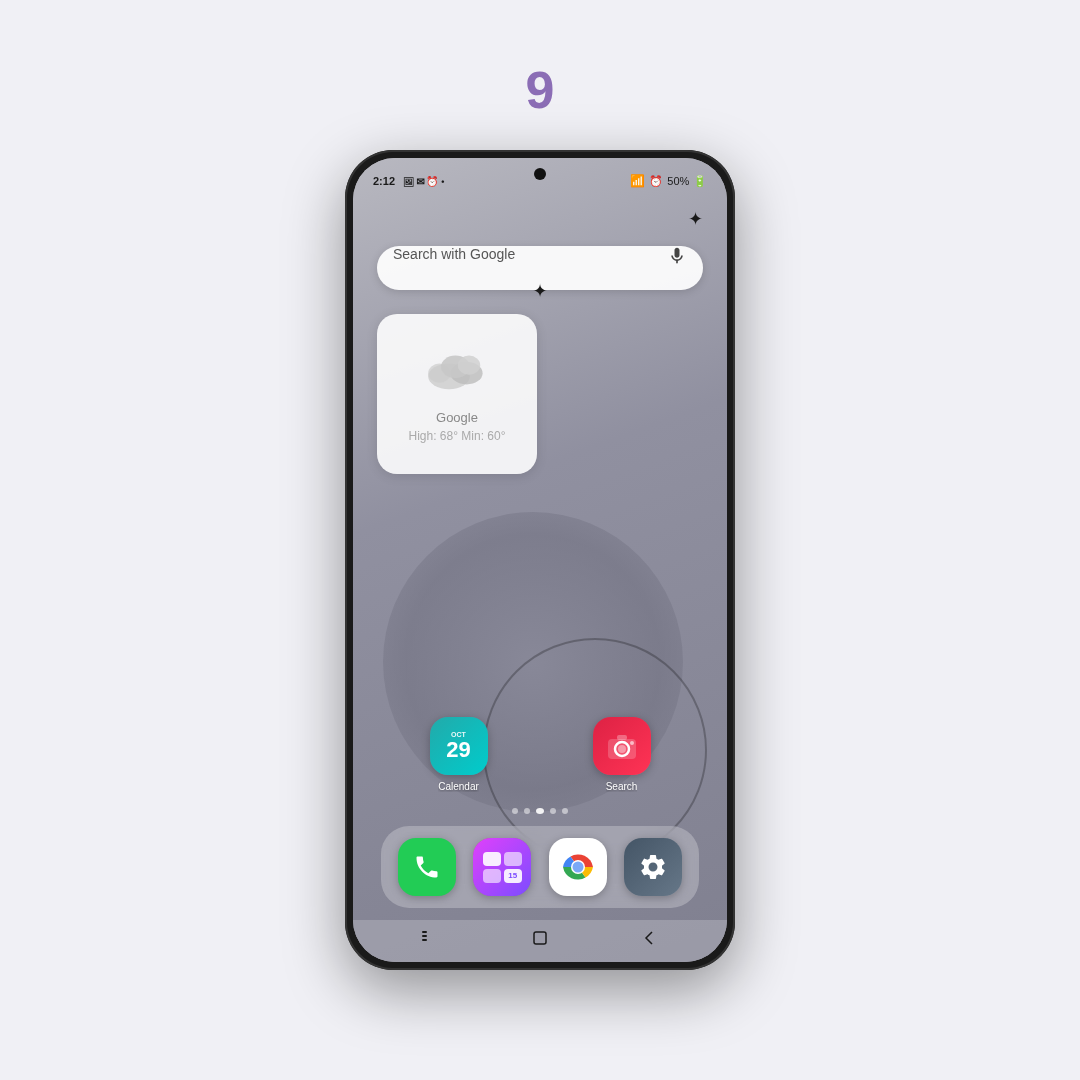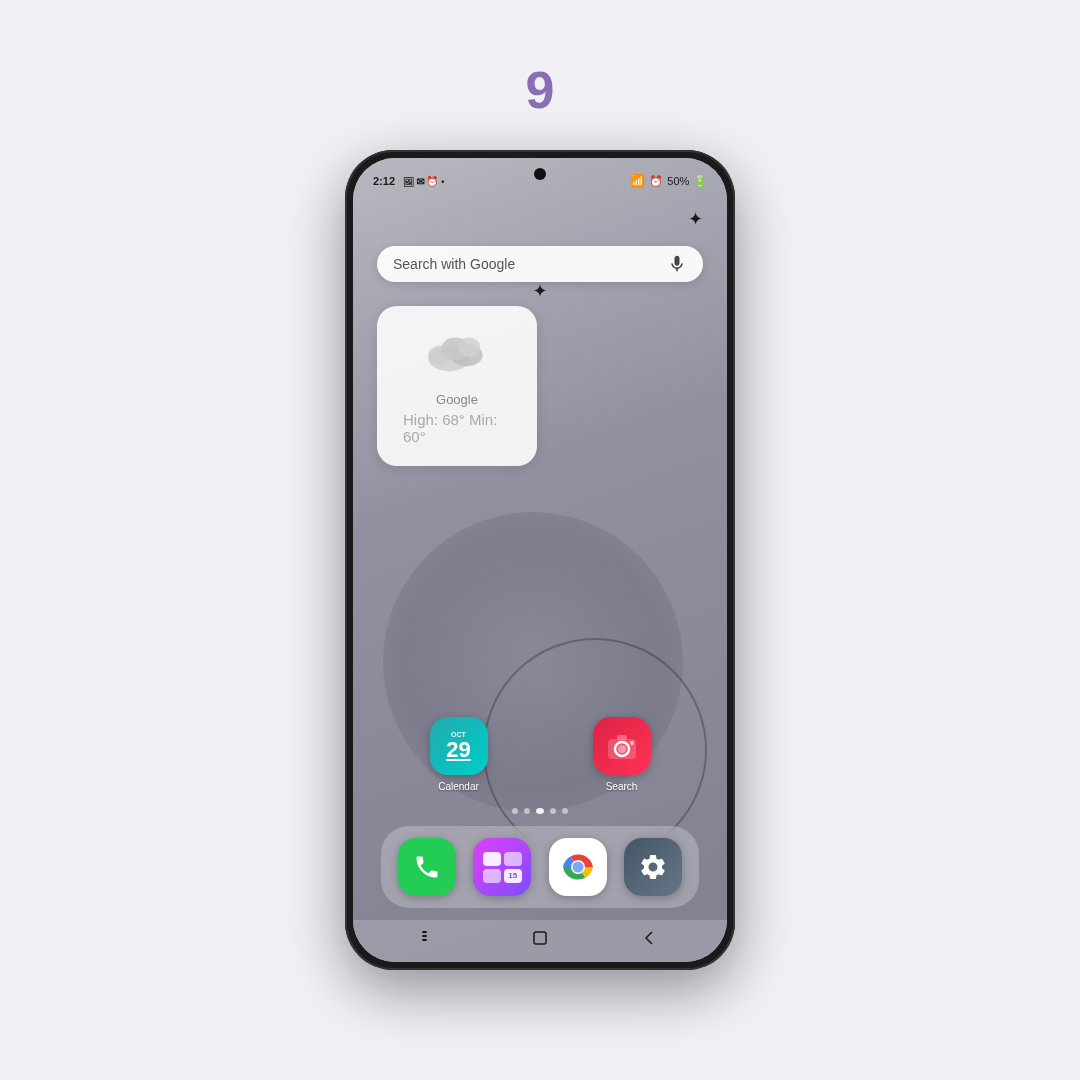--- a/index.html
+++ b/index.html
@@ -184,23 +184,23 @@
       flex: 1;
       display: flex;
       flex-direction: column;
       padding: 0 16px;
     }
 
     
     .search-bar {
       background: rgba(255,255,255,0.92);
       border-radius: 28px;
-      height: 36px;
-      display: flex;
-      align-items: center;
+      height: 44px;
+      display: flex;
+      align-items: flex-start;
       padding: 0 16px;
       margin: 48px 8px 16px 8px;
       box-shadow: 0 2px 8px rgba(0,0,0,0.15);
     }
 
     .search-text {
       flex: 1;
       font-size: 14px;
       color: #555;
     }
@@ -235,23 +235,22 @@
       height: 48px;
     }
 
     .weather-condition {
       font-size: 13px;
       color: #888;
       margin-bottom: 4px;
     }
 
     .weather-temp {
-      font-size: 15px;
+      font-size: 12px;
       color: #aaa;
-      margin-left: 6px;
     }
 
     
     .app-row {
       display: flex;
       justify-content: space-around;
       align-items: flex-start;
       padding: 8px 8px;
       margin-top: auto;
     }
@@ -337,21 +336,20 @@
       font-weight: bold;
       color: rgba(255,255,255,0.9);
       text-transform: uppercase;
       margin-bottom: 1px;
     }
     .cal-date {
       font-size: 22px;
       font-weight: bold;
       color: white;
       line-height: 1;
-      text-decoration: underline;
     }
 
     
     .icon-message {
       background: linear-gradient(135deg, #3366ff, #5588ff);
     }
 
     
     .icon-camera {
       background: linear-gradient(135deg, #dd2244, #ff3355);

